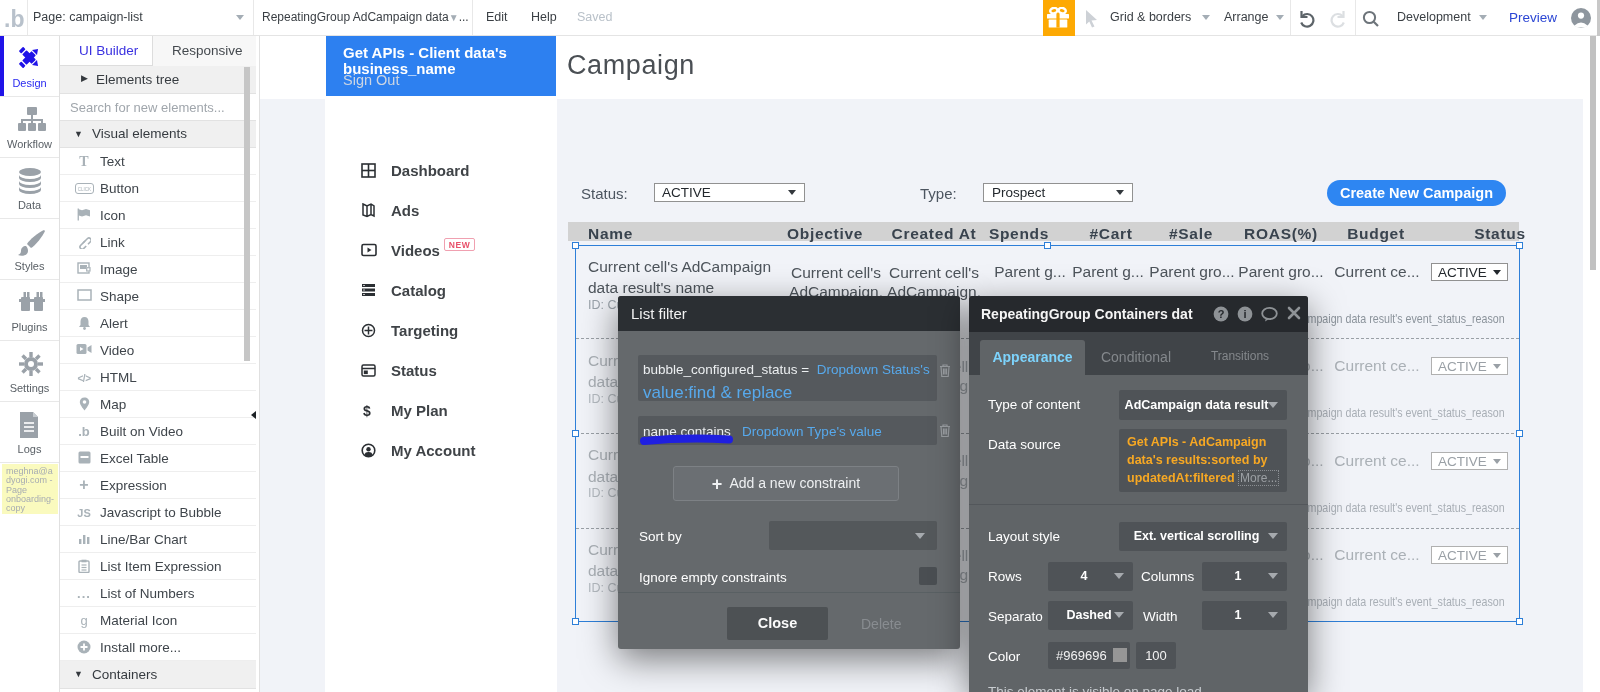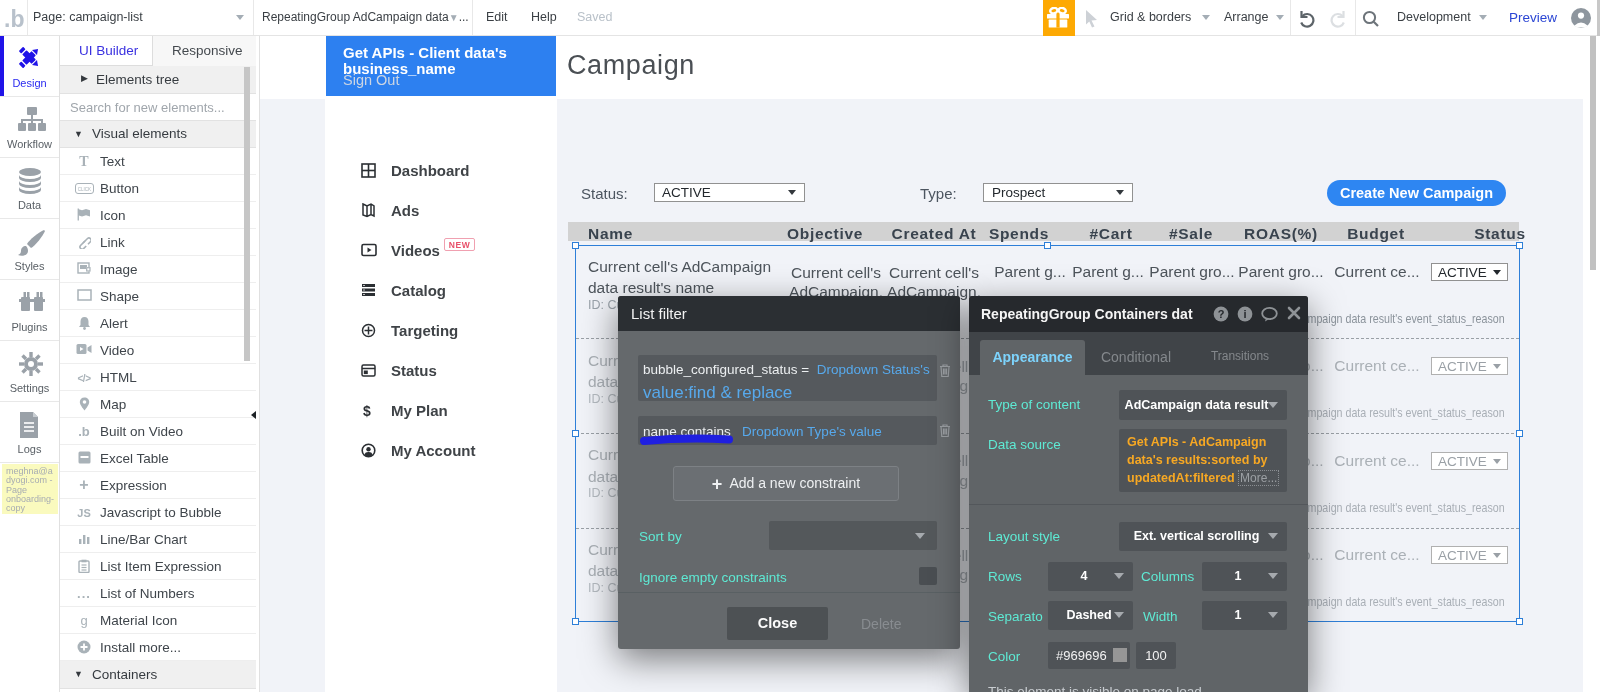--- a/index.html
+++ b/index.html
@@ -10,21 +10,21 @@
 .tb-txt { position:absolute; top:0; height:35px; line-height:35px; font-size:12.5px; color:#3a3f44; white-space:nowrap; }
 .tb-div { position:absolute; top:0; width:1px; height:35px; background:#e8e8e8; }
 .sb-label { position:absolute; left:0; width:59px; text-align:center; font-size:11px; color:#5a6066; }
 .pal-hdr { position:absolute; left:0; width:196px; background:#f0f0f0; border-bottom:1px solid #e2e2e2; font-size:13.5px; color:#363b40; }
 .pal-item { position:absolute; left:0; width:196px; height:27px; border-bottom:1px solid #eee; font-size:13.5px; color:#3f454b; }
 .mini-select { position:absolute; background:#fff; border:1px solid #919191; font-size:13.5px; color:#23282d; }
 .th { position:absolute; top:225px; font-weight:bold; font-size:15.5px; letter-spacing:0.7px; color:#39434e; white-space:nowrap; }
 .rowtxt { position:absolute; white-space:nowrap; }
 .ctr { transform:translateX(-50%); text-align:center; }
 .sel-handle { position:absolute; width:7px; height:7px; background:#fff; border:1px solid #2e7fd8; }
-.mlabel { position:absolute; font-size:13.5px; color:#5eead4; white-space:nowrap; }
+.mlabel { position:absolute; font-size:13.5px; color:#ffffff; white-space:nowrap; }
 .dk-ctrl { position:absolute; background:#54585b; border-radius:2px; }
 .dk-caret { position:absolute; width:0; height:0; border-left:5px solid transparent; border-right:5px solid transparent; border-top:6px solid #a6aaae; }
 .navitem { position:absolute; font-size:15px; font-weight:bold; color:#3f4347; white-space:nowrap; }
 </style>
 </head>
 <body>
 <div id="stage">
 
 <div class="abs" style="left:260px;top:36px;width:1340px;height:656px;background:#f1f3f8;"></div>
 <div class="abs" style="left:260px;top:36px;width:1323px;height:63px;background:#fff;"></div>

